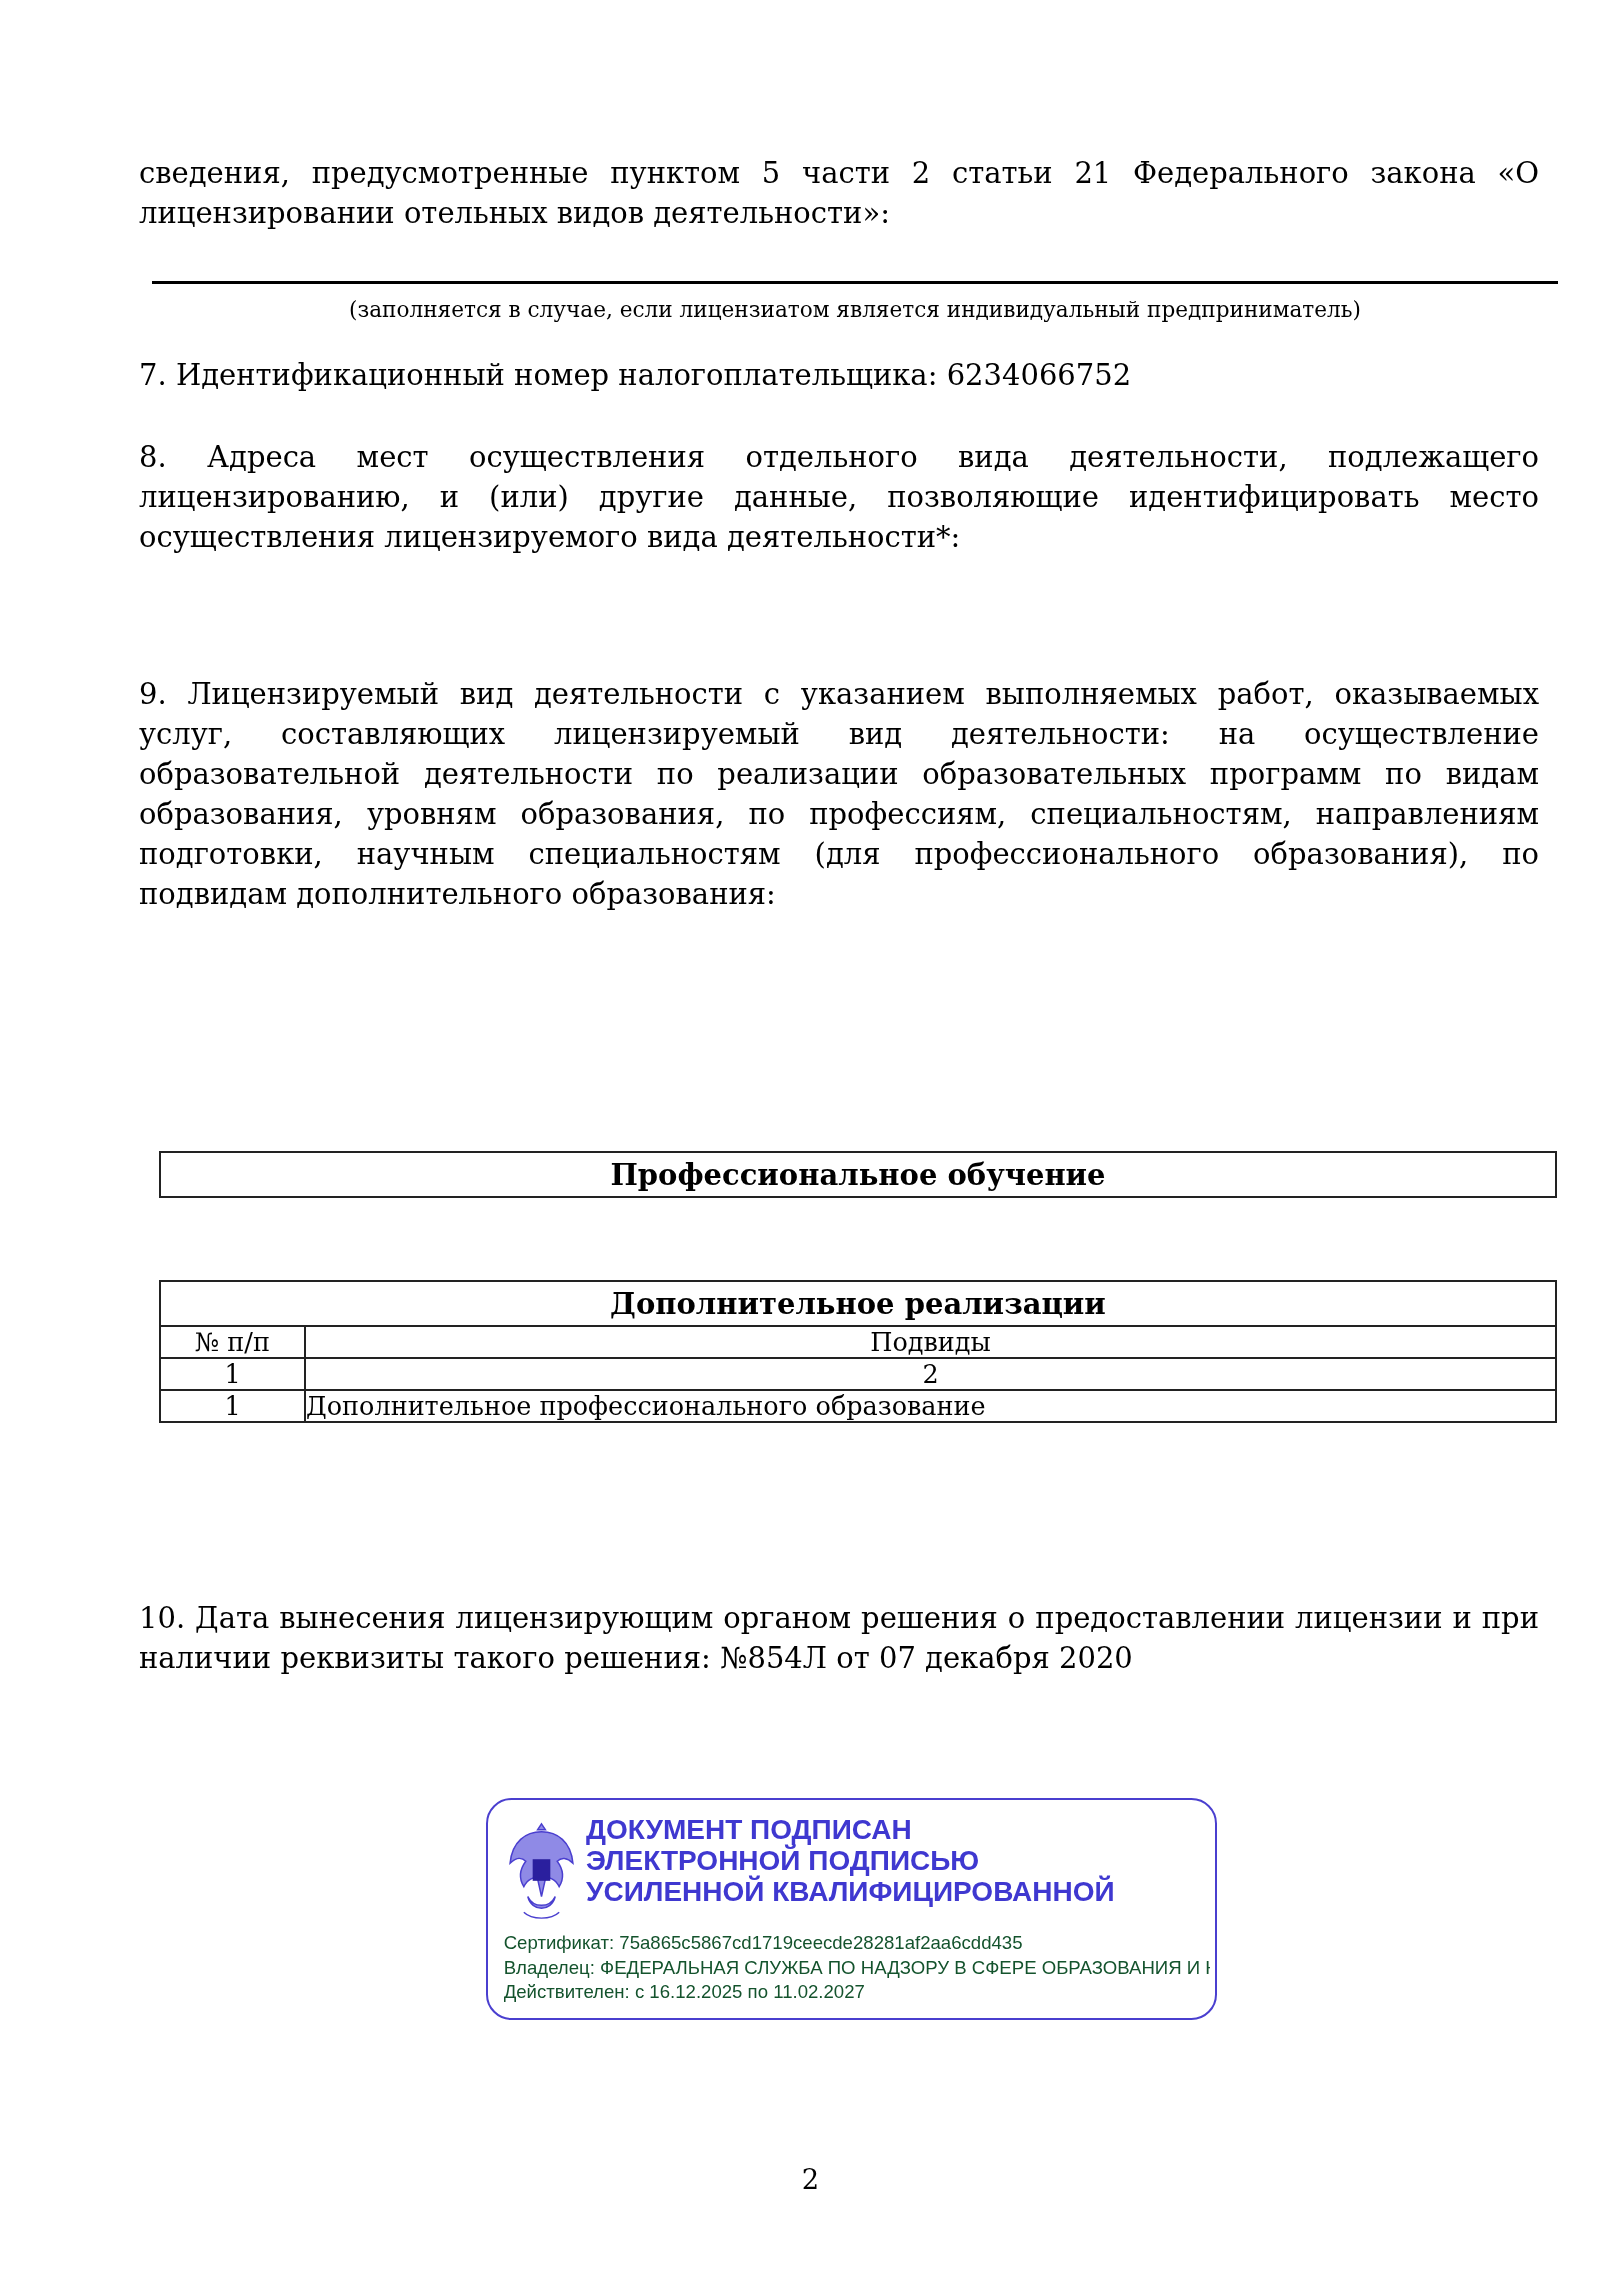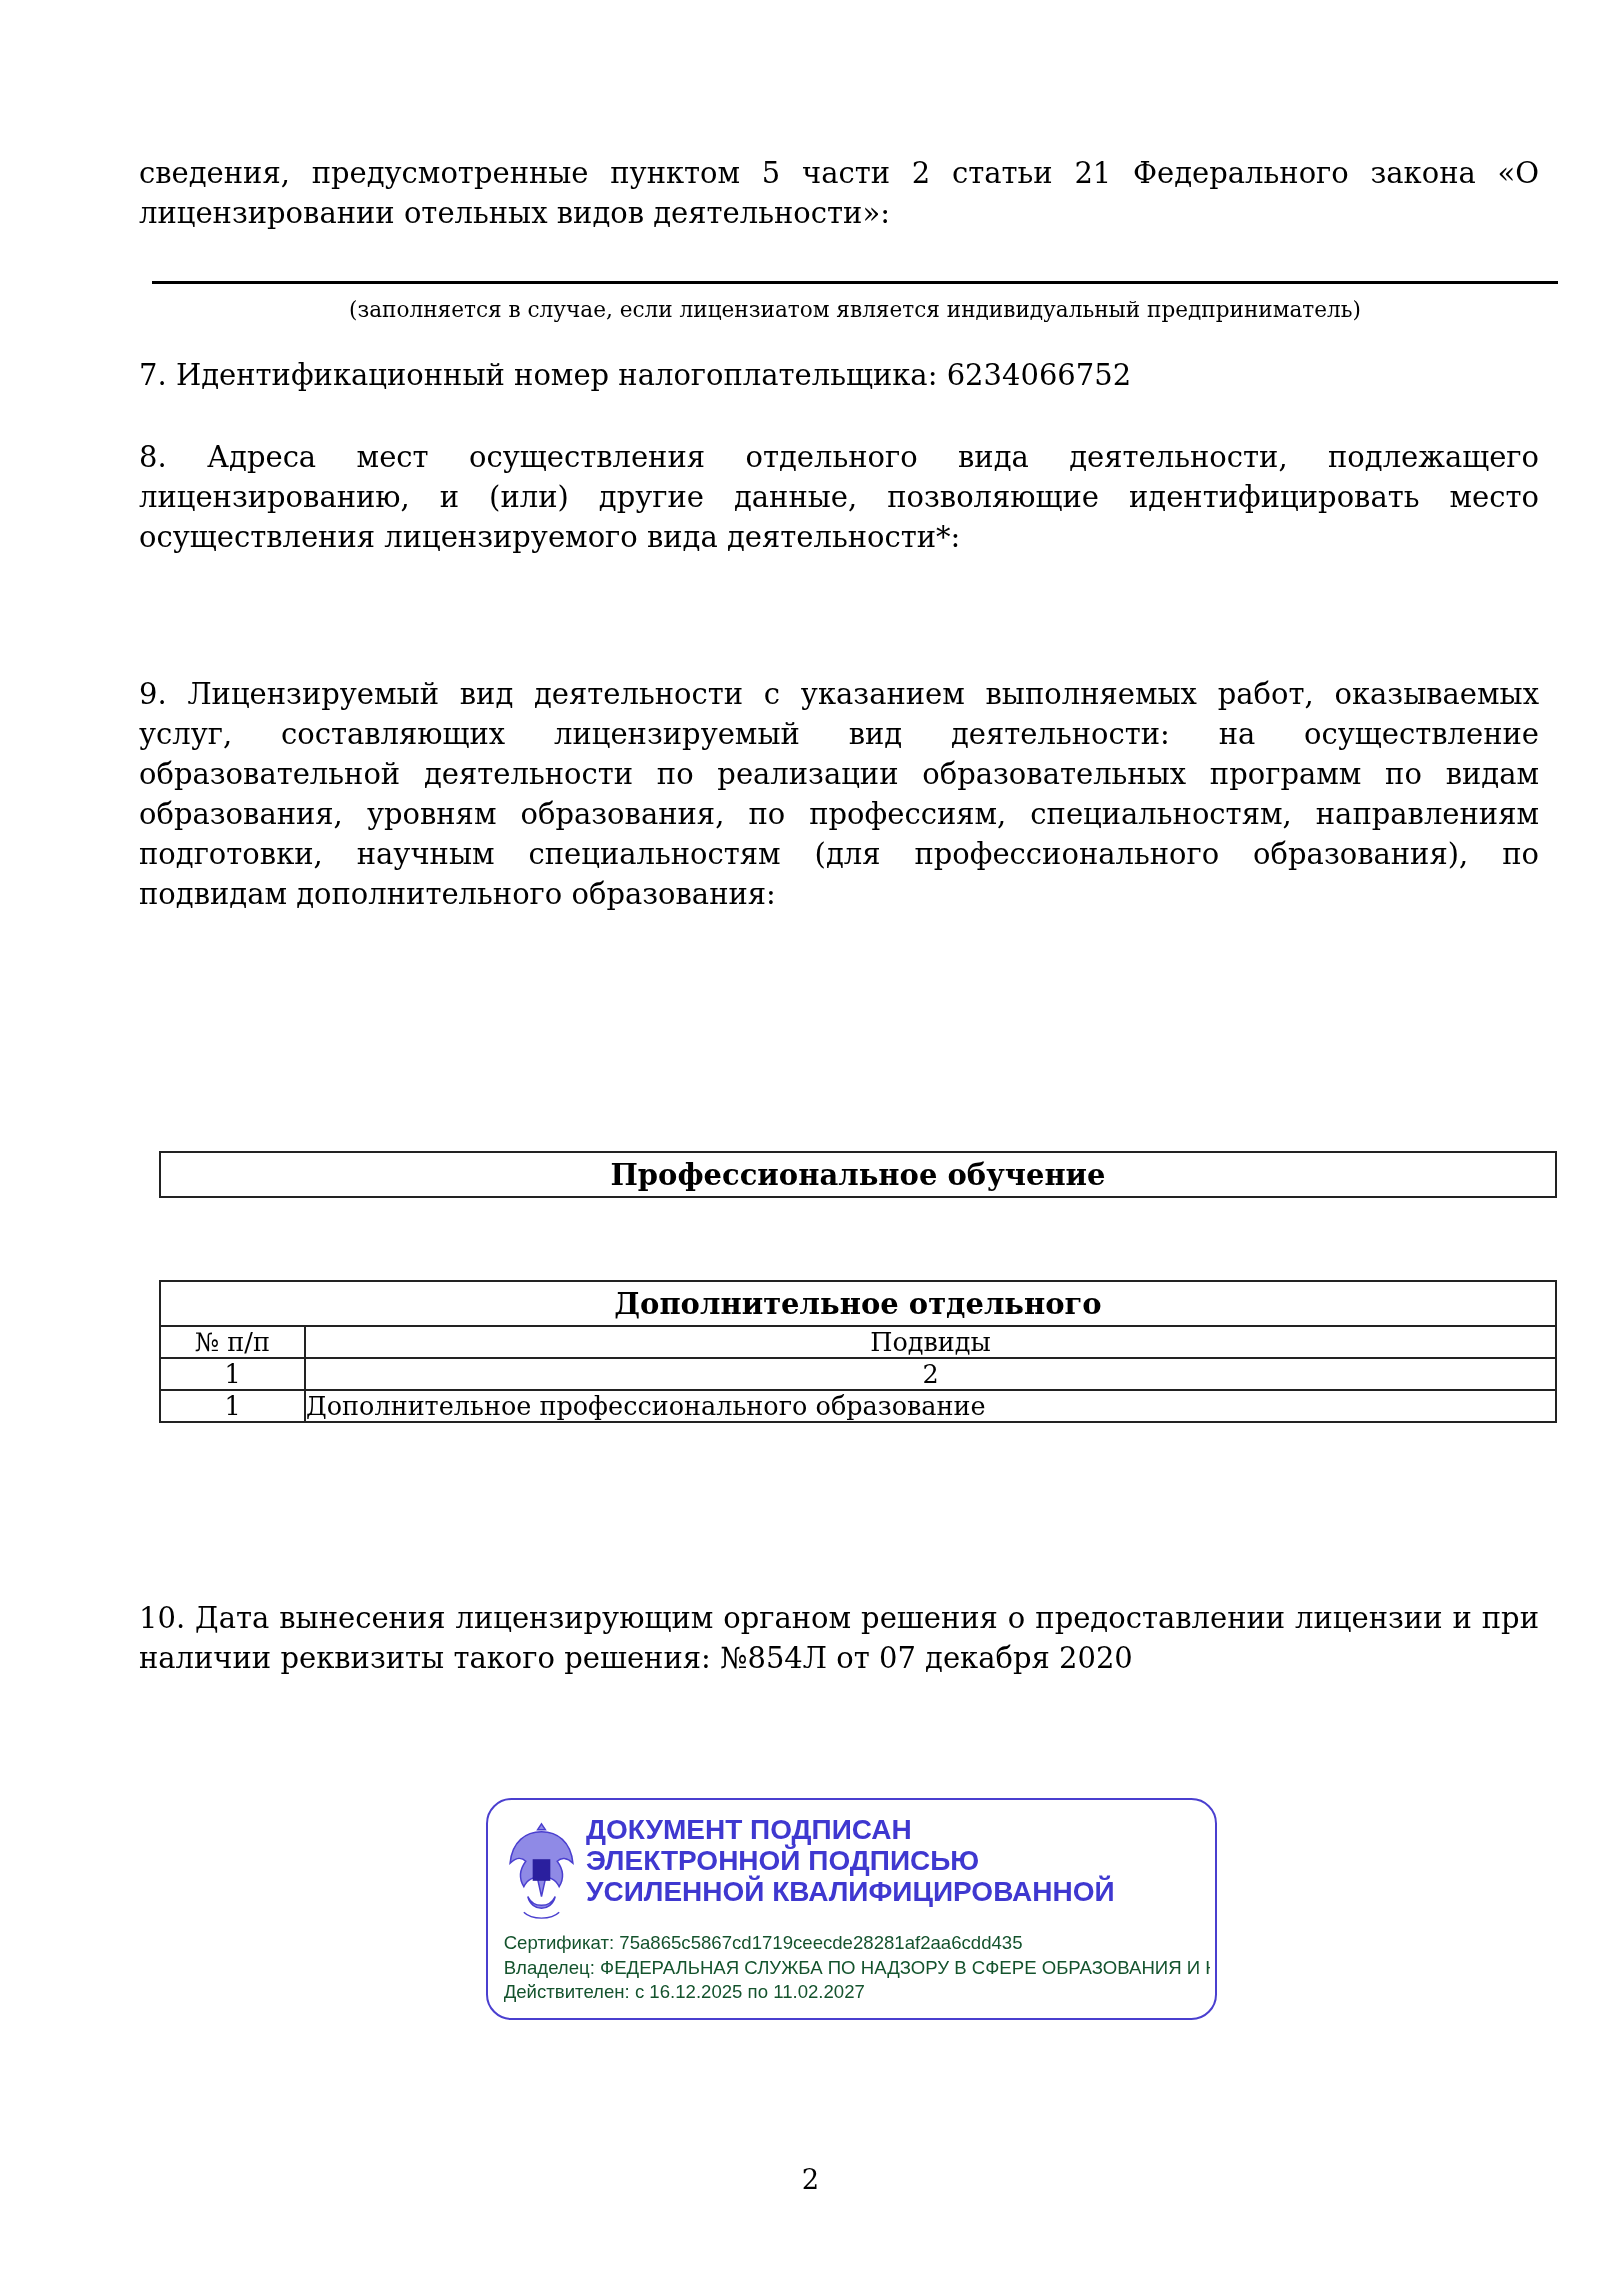--- a/index.html
+++ b/index.html
@@ -47,21 +47,21 @@
     <tbody>
         <tr>
       <td class="t-head">Профессиональное обучение</td>
     </tr>
   </tbody>
     </table>
 
   <table style="top:1280px;">
     <tbody>
         <tr>
-      <td class="t-head" colspan="2">Дополнительное отдельного</td>
+      <td class="t-head" colspan="2">Дополнительное реализации</td>
     </tr>
     <tr class="row">
       <td class="c col1">№ п/п</td>
       <td class="c">Подвиды</td>
     </tr>
     <tr class="row">
       <td class="c">1</td>
       <td class="c">2</td>
     </tr>
     <tr class="row">

